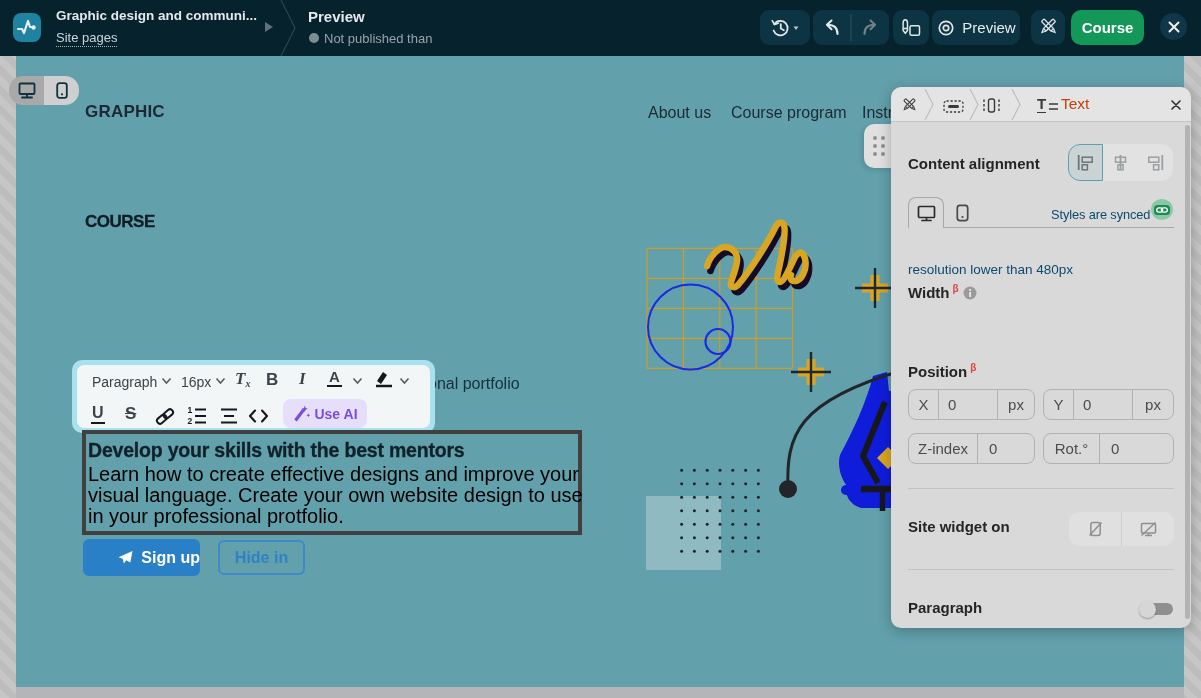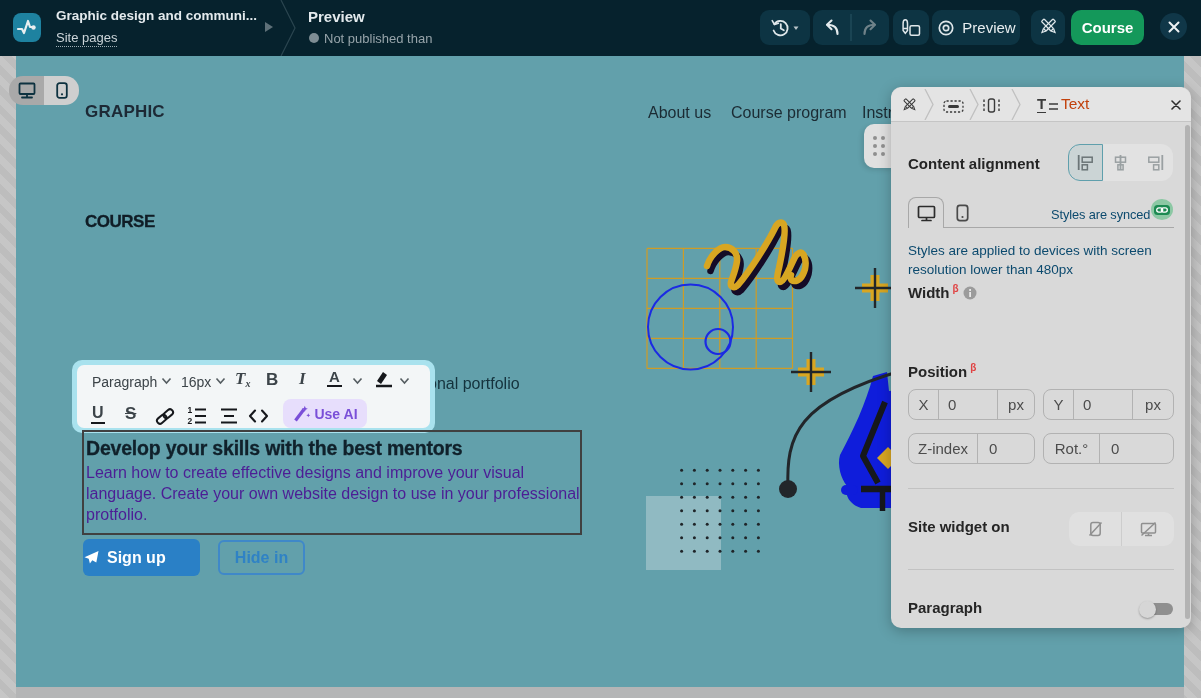--- a/index.html
+++ b/index.html
@@ -28,25 +28,25 @@
   .g-logo{position:absolute;left:69px;top:46px;font-size:17px;font-weight:bold;letter-spacing:.2px;color:#1d2935}
   .nav{position:absolute;top:48px;font-size:16px;color:#1b2b33}
   .course{position:absolute;left:69px;top:156px;font-size:17px;font-weight:bold;letter-spacing:-.5px;color:#101d26;-webkit-text-stroke:.3px #101d26}
   .h1{position:absolute;left:70px;top:205px;font-size:43px;line-height:45px;font-weight:bold;color:#0d161e;letter-spacing:.4px;-webkit-text-stroke:0.7px #0d161e}
   .frag{position:absolute;left:412px;top:319px;font-size:16px;color:#14323c}
   
   .selglow{position:absolute;left:56px;top:304px;width:363px;height:73px;background:#a9e2ee;border-radius:10px}
   .seltb{position:absolute;left:61px;top:309px;width:353px;height:63px;background:#f3f6f7;border-radius:7px;color:#30383c}
   .t1{position:absolute;display:flex;align-items:center;color:#3c4449}
   
-  .gbox{position:absolute;left:66px;top:374px;width:500px;height:105px;border:2px solid #404040;box-sizing:border-box}
+  .gbox{position:absolute;left:66px;top:374px;width:500px;height:105px;border:4px solid #404040;box-sizing:border-box}
   .gb-h{position:absolute;left:2px;top:5px;font-size:19.5px;font-weight:bold;color:#10212b;letter-spacing:-.2px;-webkit-text-stroke:.3px #10212b}
-  .gb-p{position:absolute;left:2px;top:30px;width:495px;font-size:16px;line-height:21px;color:#4c1d95}
+  .gb-p{position:absolute;left:2px;top:30px;width:495px;font-size:20px;line-height:21px;color:#000000}
   .btn-signup{position:absolute;left:67px;top:483px;width:117px;height:37px;background:#2a80c6;border-radius:6px;
-      display:flex;align-items:center;justify-content:flex-start;color:#fff;font-weight:bold;font-size:16px}
+      display:flex;align-items:center;justify-content:flex-end;color:#fff;font-weight:bold;font-size:16px}
   .btn-signin{position:absolute;left:202px;top:484px;width:87px;height:35px;border:2px solid #3f88c9;border-radius:6px;box-sizing:border-box;
       display:flex;align-items:center;justify-content:center;color:#2f82c5;font-weight:bold;font-size:16px}
   
   .devsw{position:absolute;left:9px;top:20px;width:70px;height:29px;border-radius:14px;overflow:hidden;display:flex}
   .devsw .d1{width:35px;height:29px;background:#a9a9a9;display:flex;align-items:center;justify-content:center}
   .devsw .d2{width:35px;height:29px;background:#cfcfcf;display:flex;align-items:center;justify-content:center}
   
   .handle{position:absolute;left:864px;top:68px;width:30px;height:44px;background:#e0e0e0;border-radius:10px 0 0 10px;box-shadow:-2px 2px 5px rgba(0,0,0,.12)}
   .hdot{position:absolute;width:4px;height:4px;border-radius:50%;background:#8f8f8f}
   .panel{position:absolute;left:891px;top:31px;width:300px;height:541px;background:#d9d9d9;border-radius:10px;
@@ -429,21 +429,20 @@
       <div style="position:absolute;left:260px;top:112px;width:22px;height:21px;border-radius:50%;background:#8cc8a4"></div>
       <div style="position:absolute;left:263px;top:117.5px;width:16px;height:10px;border-radius:3.5px;background:#1c8a52;display:flex;align-items:center;justify-content:center">
         <svg width="12" height="6" viewBox="0 0 12 6">
           <g stroke="#fff" stroke-width="1.3" fill="none">
             <rect x="0.7" y="0.9" width="6" height="4.2" rx="2.1"></rect>
             <rect x="5.3" y="0.9" width="6" height="4.2" rx="2.1"></rect>
           </g>
         </svg>
       </div>
 
-      <div class="gray" style="left:17px;top:156px">Styles are applied to devices with screen</div>
       <div class="gray" style="left:17px;top:175px">resolution lower than 480px</div>
 
       <div class="plabel" style="left:17px;top:197px">Width<span class="beta">β</span></div>
       <svg style="position:absolute;left:72px;top:199px" width="14" height="14">
         <circle cx="7" cy="7" r="6.5" fill="#9b9b9b"></circle>
         <rect x="6.2" y="3" width="1.8" height="2" fill="#e8e8e8"></rect>
         <rect x="6.2" y="6" width="1.8" height="5" fill="#e8e8e8"></rect>
       </svg>
 
       <div class="plabel" style="left:17px;top:276px">Position<span class="beta">β</span></div>

